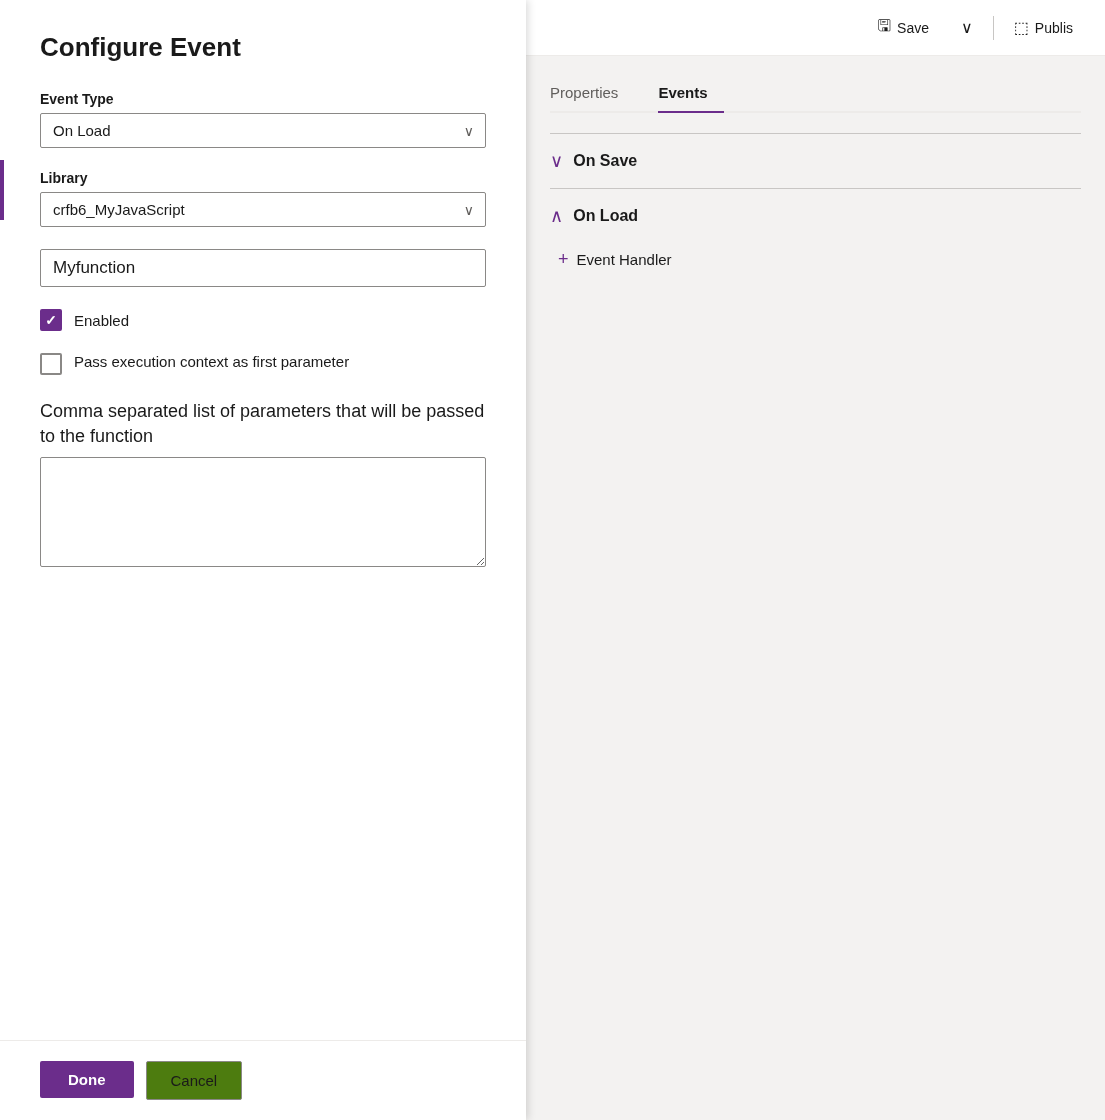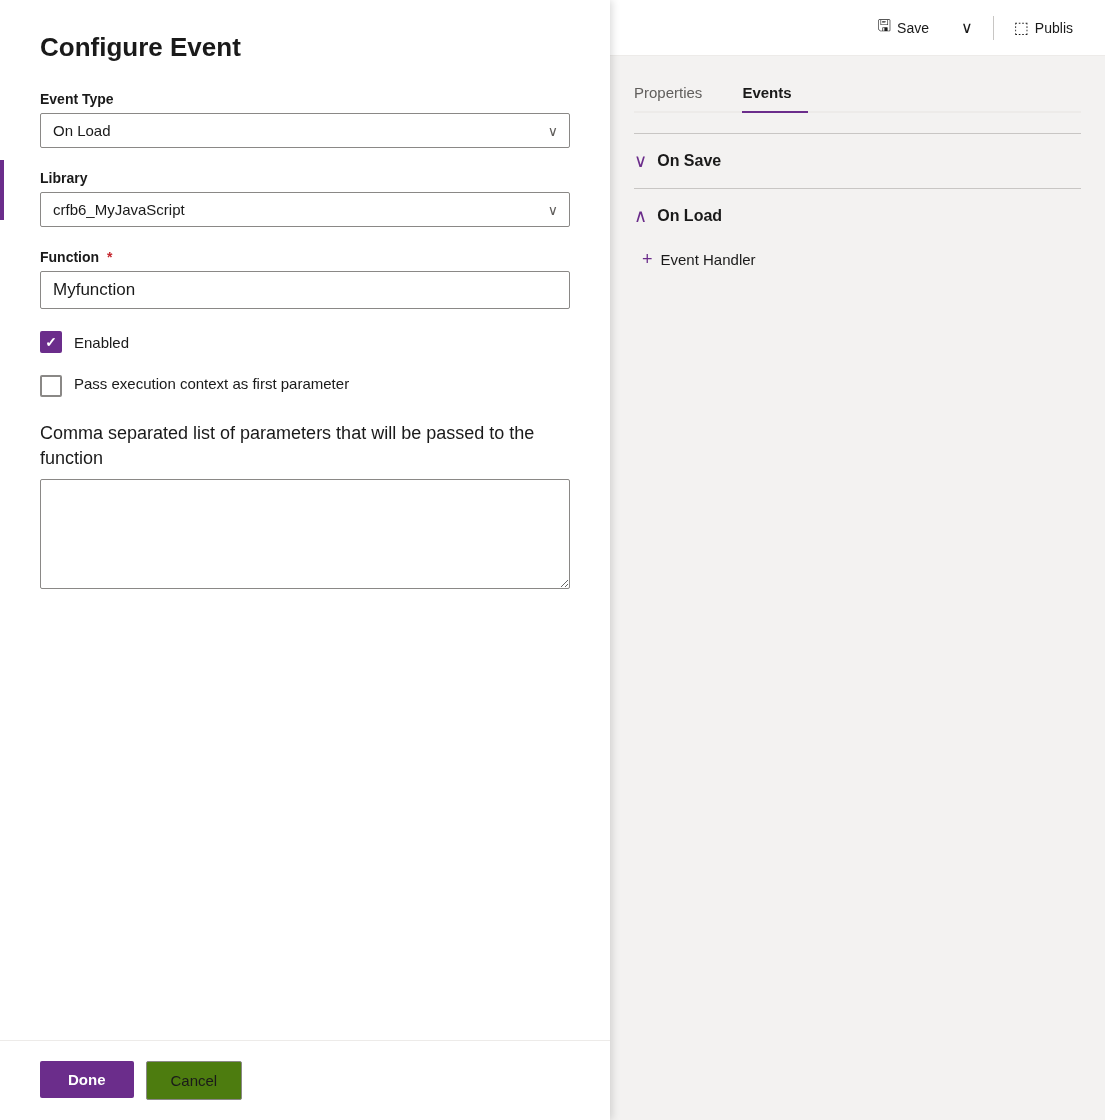--- a/index.html
+++ b/index.html
@@ -8,21 +8,21 @@
       background: #f3f2f1;
       width: 1105px;
       height: 1120px;
       overflow: hidden;
       display: flex;
       flex-direction: row;
     }
 
     
     .dialog-panel {
-      width: 610px;
+      width: 526px;
       background: #fff;
       display: flex;
       flex-direction: column;
       padding: 0;
       box-shadow: 2px 0 8px rgba(0,0,0,0.15);
       position: relative;
       z-index: 2;
     }
 
     .dialog-content {
@@ -361,24 +361,20 @@
       <label class="form-label">Library</label>
       <div class="select-wrapper">
         <select class="form-select">
           <option>crfb6_MyJavaScript</option>
         </select>
         <span class="chevron">∨</span>
       </div>
     </div>
 
     <div class="form-group">
-      <label class="form-label">
-        <span>Function</span>
-        <span class="required">*</span>
-      </label>
       <input type="text" class="form-input" value="Myfunction" style="">
     </div>
 
     <div class="checkbox-group">
       <div class="checkbox-custom">
         <span class="checkmark">✓</span>
       </div>
       <span class="checkbox-label">Enabled</span>
     </div>
 

